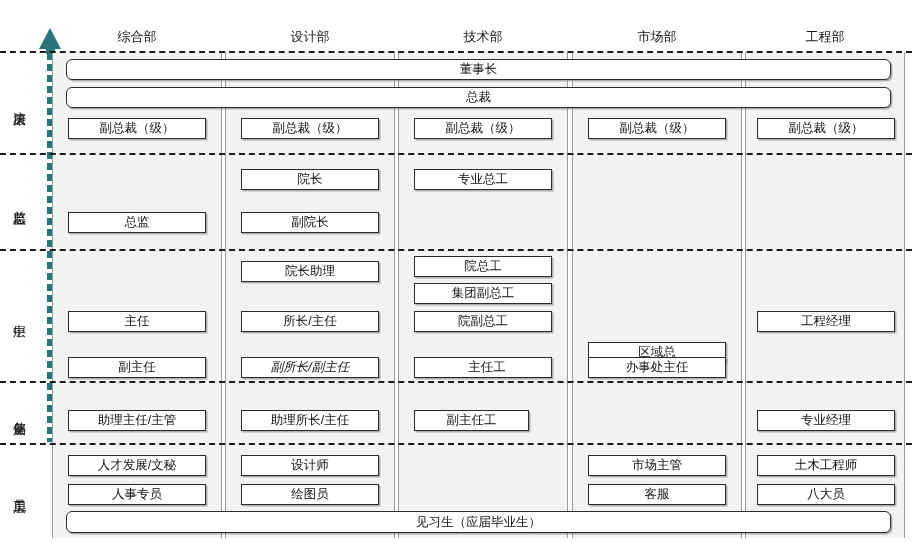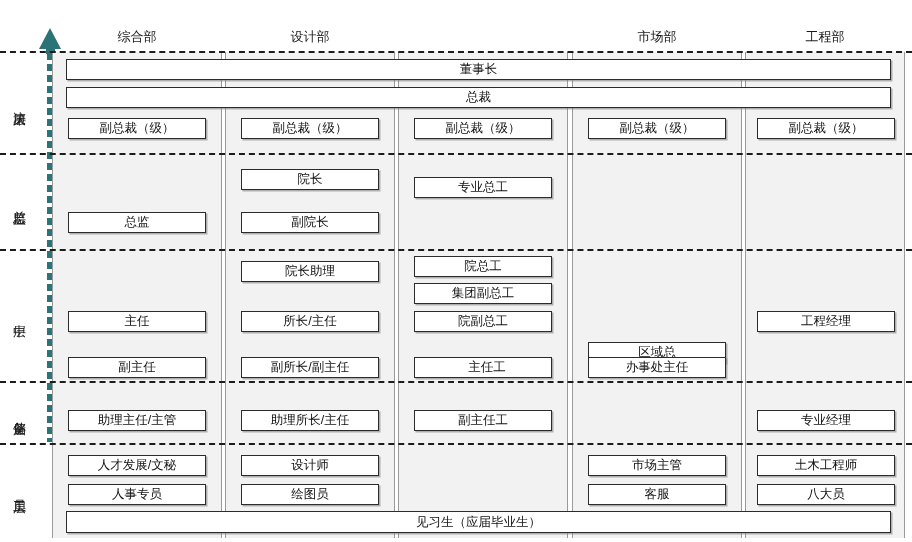--- a/index.html
+++ b/index.html
@@ -103,33 +103,35 @@
     line-height:1;
     display:flex;
     align-items:center;
     justify-content:center;
     box-shadow:1.5px 1.5px 0 rgba(120,120,120,.55);
     white-space:nowrap;
     height:21px;
   }
   .box.wide{
     justify-content:center;
+    border-radius:6px;
   }
 </style>
 </head>
 <body>
 
 <div id="chart">
 
   <div class="arrow-up"></div>
   <div class="arrow-stem"></div>
   <div class="spine"></div>
 
   <div class="col-head" style="left:52px;width:170px;">综合部</div>
   <div class="col-head" style="left:225px;width:170px;">设计部</div>
+  <div class="col-head" style="left:398px;width:170px;">技术部</div>
   <div class="col-head" style="left:572px;width:170px;">市场部</div>
   <div class="col-head" style="left:745px;width:160px;">工程部</div>
 
   <div class="band" style="left:52px;width:170px;"></div>
   <div class="band" style="left:225px;width:170px;"></div>
   <div class="band" style="left:398px;width:170px;"></div>
   <div class="band" style="left:572px;width:170px;"></div>
   <div class="band" style="left:745px;width:160px;"></div>
 
   <div class="lvl-div" style="top:51px;"></div>
@@ -154,32 +156,32 @@
   <div class="box" style="left:68px;top:357px;width:138px;">副主任</div>
   <div class="box" style="left:68px;top:410px;width:138px;">助理主任/主管</div>
   <div class="box" style="left:68px;top:455px;width:138px;">人才发展/文秘</div>
   <div class="box" style="left:68px;top:484px;width:138px;">人事专员</div>
 
   <div class="box" style="left:241px;top:118px;width:138px;">副总裁（级）</div>
   <div class="box" style="left:241px;top:169px;width:138px;">院长</div>
   <div class="box" style="left:241px;top:212px;width:138px;">副院长</div>
   <div class="box" style="left:241px;top:311px;width:138px;">所长/主任</div>
   <div class="box" style="left:241px;top:261px;width:138px;">院长助理</div>
-  <div class="box" style="left:241px;top:357px;width:138px;">副所长/副主任</div>
+  <div class="box" style="left:241px;top:357px;width:138px;font-style:italic;">副所长/副主任</div>
   <div class="box" style="left:241px;top:410px;width:138px;">助理所长/主任</div>
   <div class="box" style="left:241px;top:455px;width:138px;">设计师</div>
   <div class="box" style="left:241px;top:484px;width:138px;">绘图员</div>
 
   <div class="box" style="left:414px;top:118px;width:138px;">副总裁（级）</div>
-  <div class="box" style="left:414px;top:169px;width:138px;margin-top:8px;">专业总工</div>
+  <div class="box" style="left:414px;top:169px;width:138px;">专业总工</div>
   <div class="box" style="left:414px;top:256px;width:138px;">院总工</div>
   <div class="box" style="left:414px;top:283px;width:138px;">集团副总工</div>
   <div class="box" style="left:414px;top:311px;width:138px;">院副总工</div>
   <div class="box" style="left:414px;top:357px;width:138px;padding-left:8px;">主任工</div>
-  <div class="box" style="left:414px;top:410px;width:138px;">副主任工</div>
+  <div class="box" style="left:414px;top:410px;width:115px;">副主任工</div>
 
   <div class="box" style="left:588px;top:118px;width:138px;">副总裁（级）</div>
   <div class="box" style="left:588px;top:311px;width:138px;margin-top:31px;">区域总</div>
   <div class="box" style="left:588px;top:357px;width:138px;">办事处主任</div>
   <div class="box" style="left:588px;top:455px;width:138px;">市场主管</div>
   <div class="box" style="left:588px;top:484px;width:138px;">客服</div>
 
   <div class="box" style="left:757px;top:118px;width:138px;">副总裁（级）</div>
   <div class="box" style="left:757px;top:311px;width:138px;">工程经理</div>
   <div class="box" style="left:757px;top:410px;width:138px;">专业经理</div>

